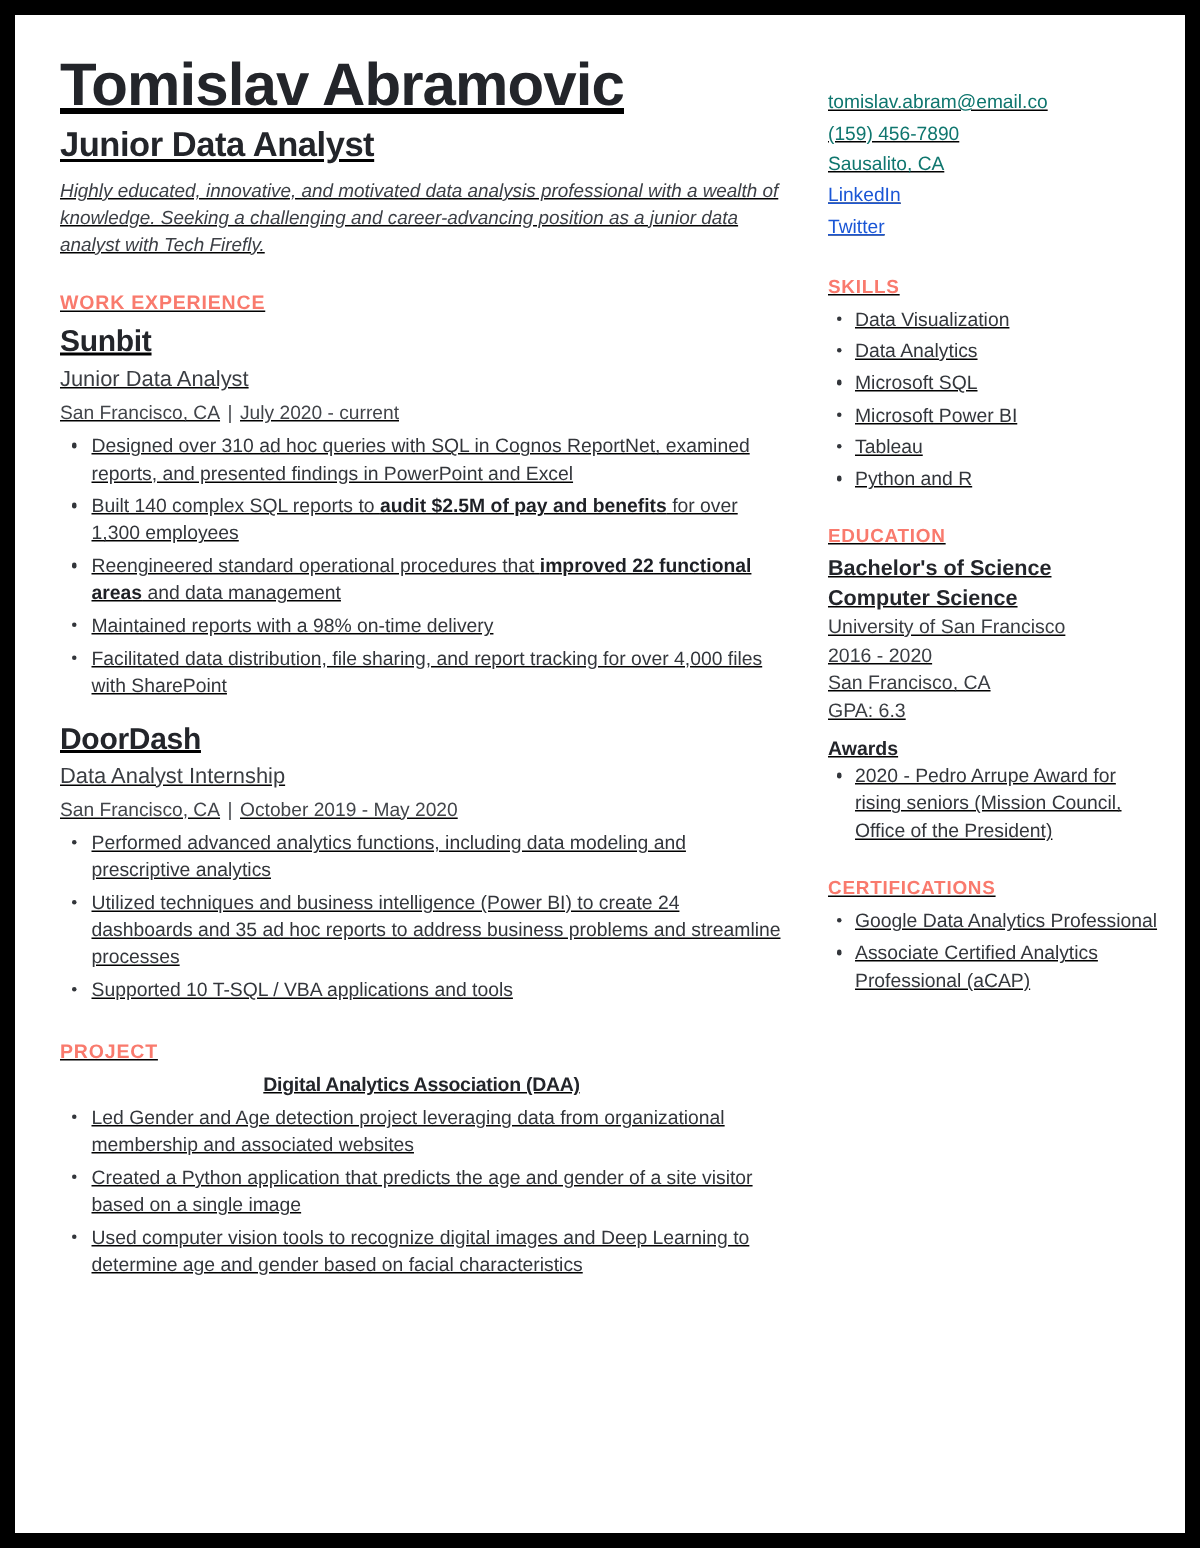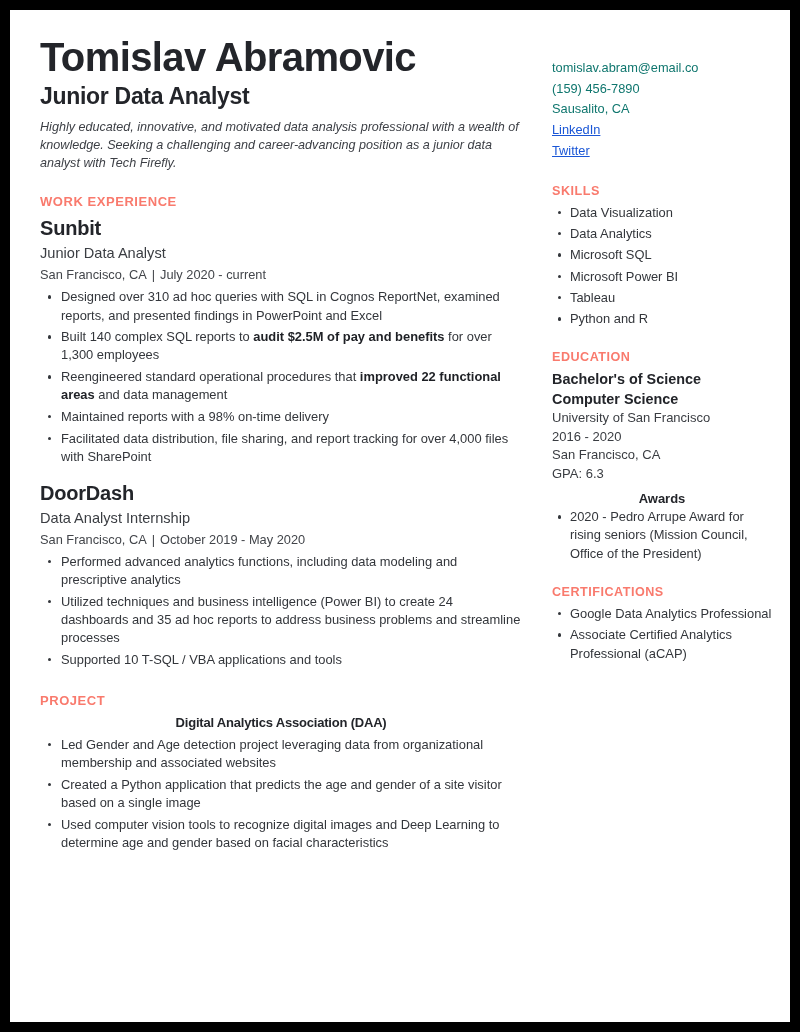--- a/index.html
+++ b/index.html
@@ -25,20 +25,21 @@
     width: 780px;
     height: 1012px;
     background: #ffffff;
     overflow: hidden;
   }
 
   .page-inner {
     padding: 26px 26px 0 30px;
     display: flex;
     gap: 0;
+    text-decoration: underline;
   }
 
   
   .col-main  { width: 500px; flex: 0 0 500px; padding-right: 18px; }
   .col-side  { width: 232px; flex: 0 0 232px; padding-left: 12px; }
 
   .name {
     font-size: 40px;
     font-weight: bold;
     color: #23252A;
@@ -190,21 +191,20 @@
     font-size: 13px;
     color: #3a3d42;
     line-height: 1.45;
   }
   .awards-head {
     font-size: 13px;
     font-weight: bold;
     color: #23252A;
     margin-top: 7px;
     margin-bottom: 2px;
-    text-align: center;
   }
 </style>
 </head>
 <body>
 
 <div class="page-frame">
   <div class="page">
     <div class="page-inner">
 
       <div class="col-main">

